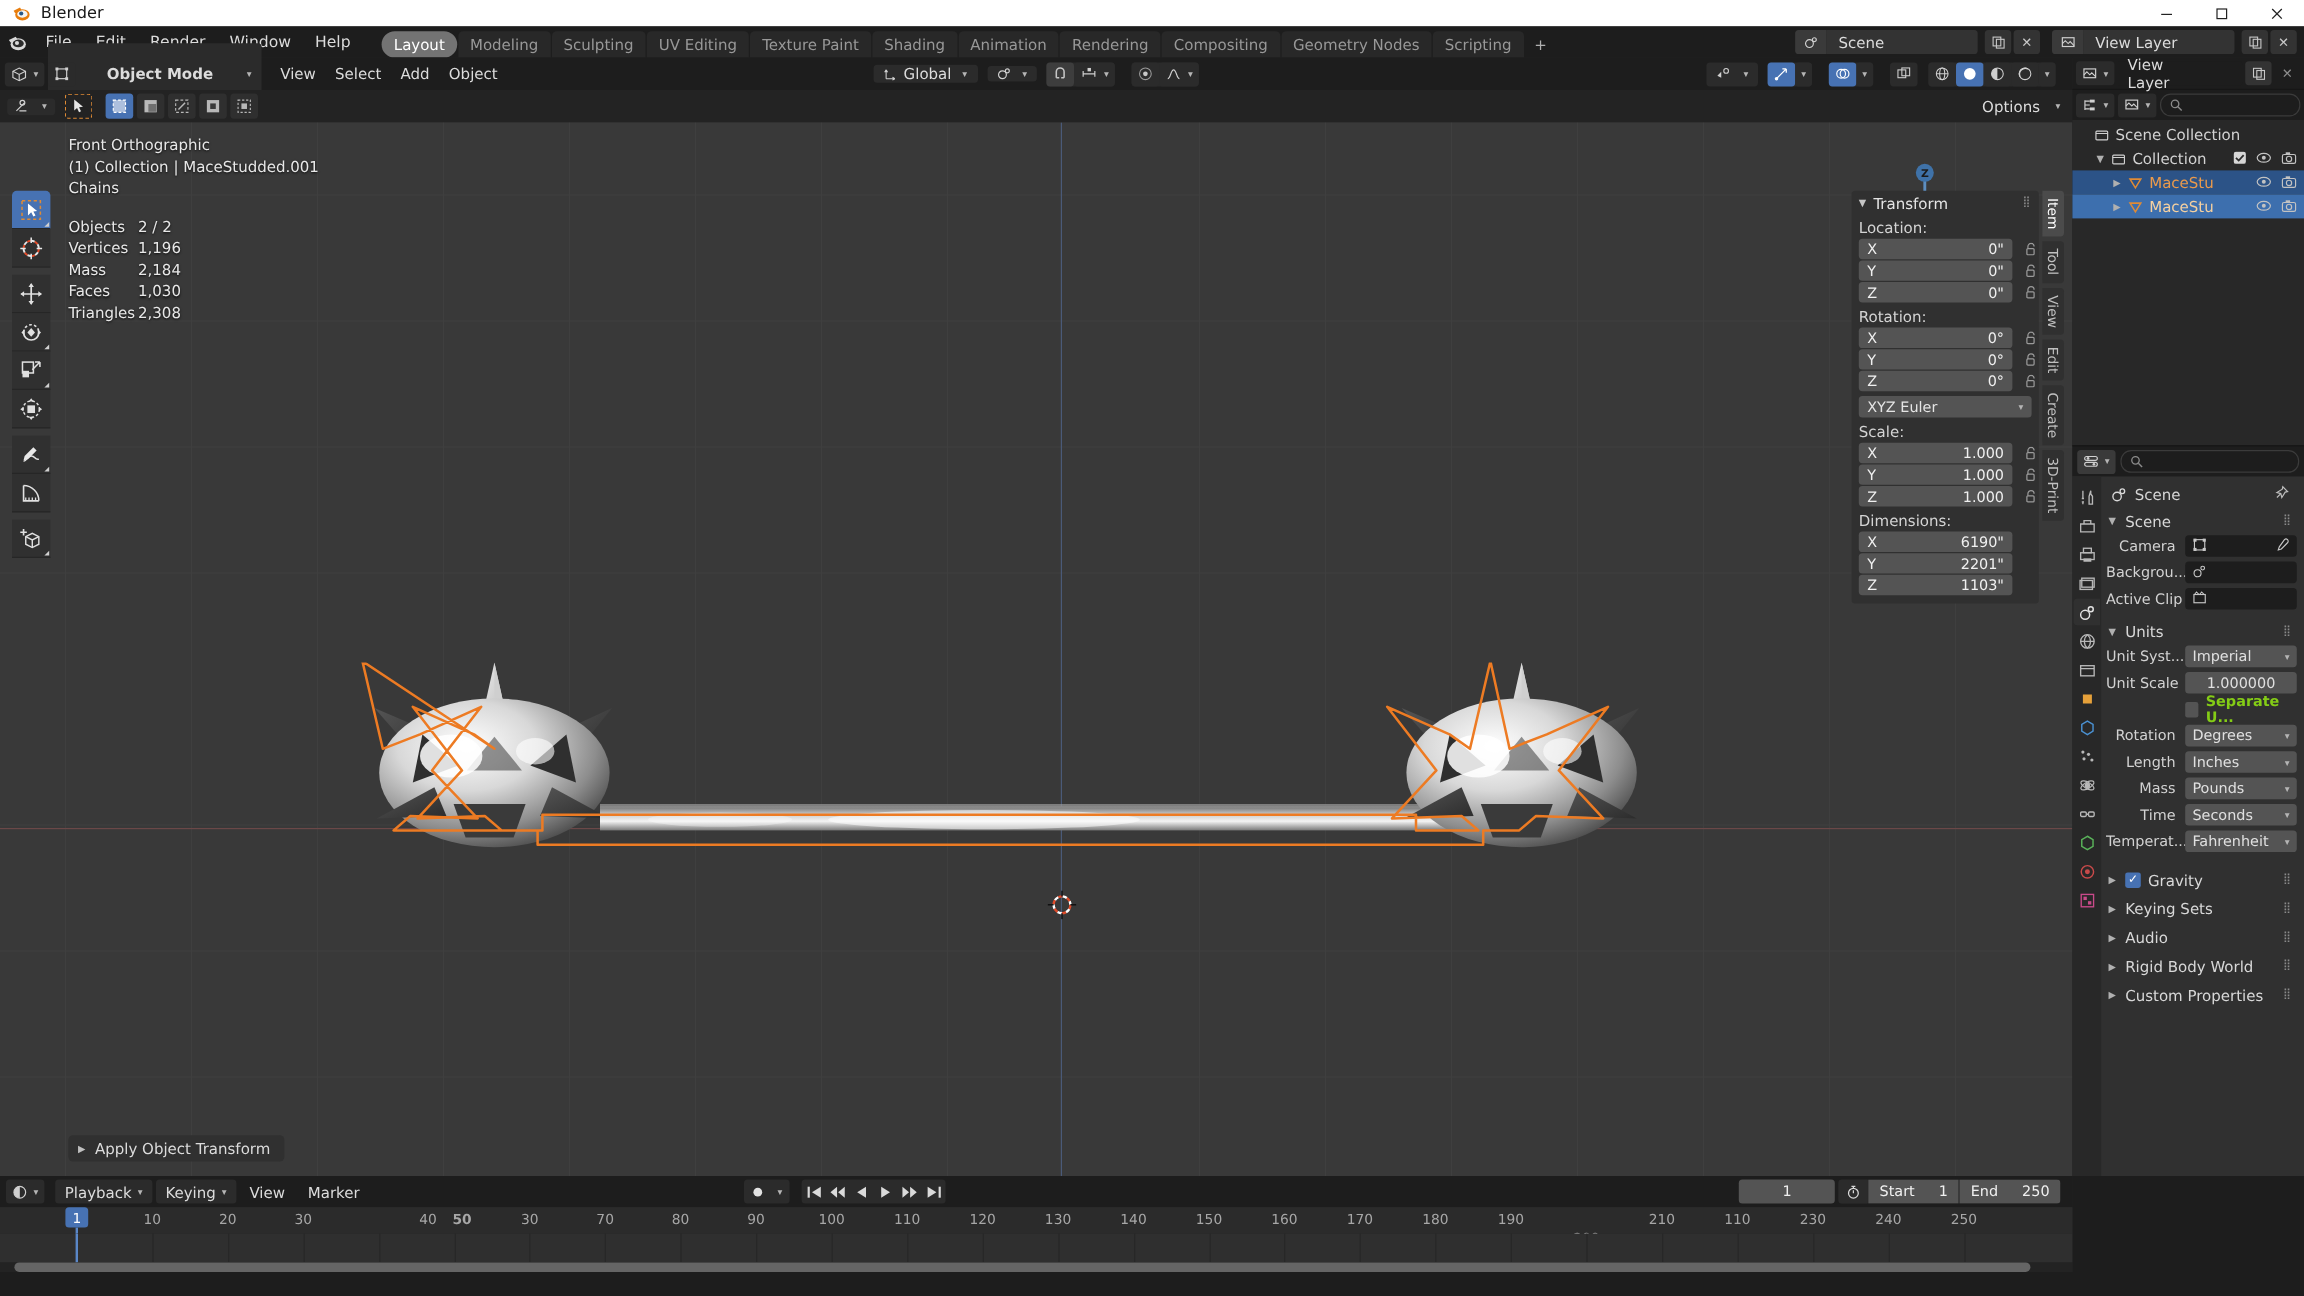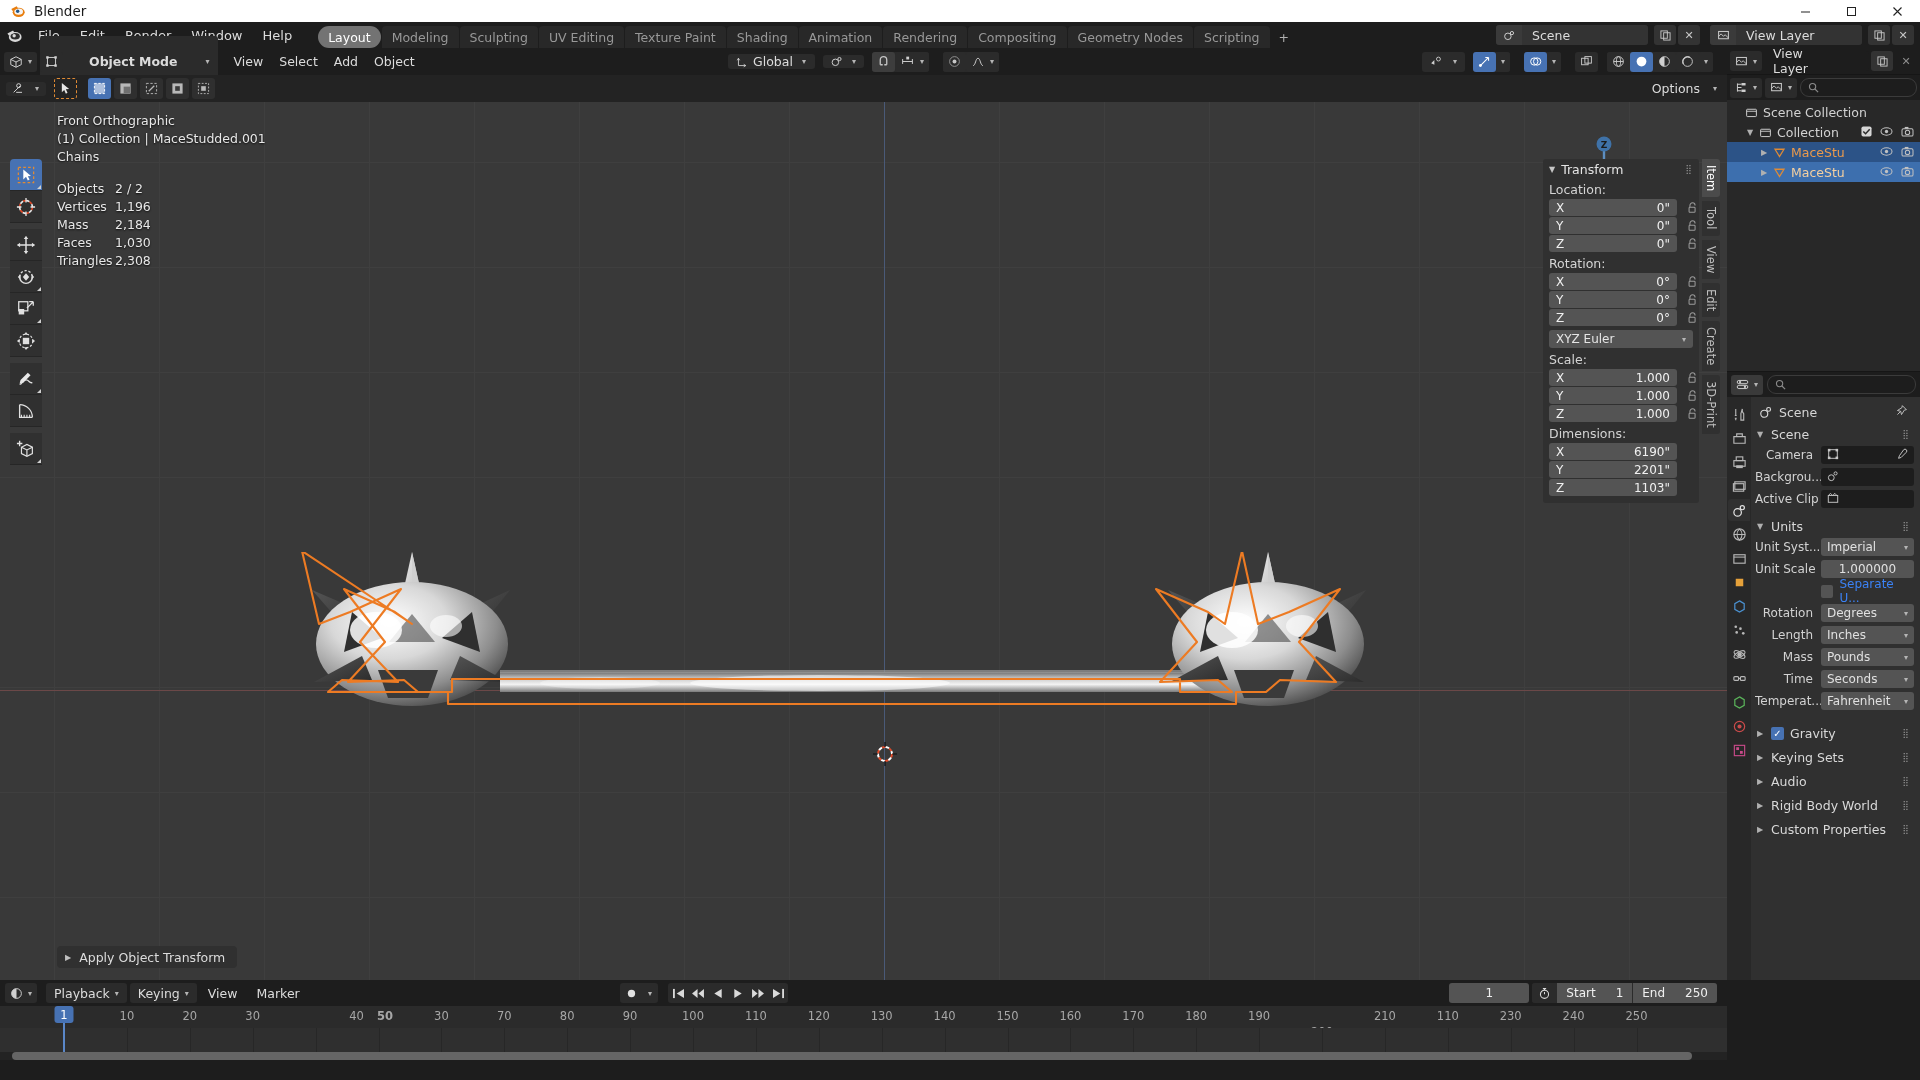--- a/index.html
+++ b/index.html
@@ -1265,21 +1265,21 @@
               </span>
             </div>
             <div class="pr-row">
               <span class="pr-lbl">Unit Scale</span>
               <span class="pr-val grey">1.000000</span>
             </div>
             <div class="pr-row">
               <span class="pr-lbl"></span>
               <span style="flex: 1 1 0%; display: flex; align-items: center; gap: 6px;">
                 <span class="pr-check off"></span>
-                <span style="font-size:12px;color:#3b82f6;">Separate U...</span>
+                <span style="font-size:12px;color:#84cc16;font-weight:bold;">Separate U...</span>
               </span>
             </div>
             <div class="pr-row">
               <span class="pr-lbl">Rotation</span>
               <span class="pr-val sel-box">
                 <span>Degrees</span>
                 <span class="caret">▾</span>
               </span>
             </div>
             <div class="pr-row">

